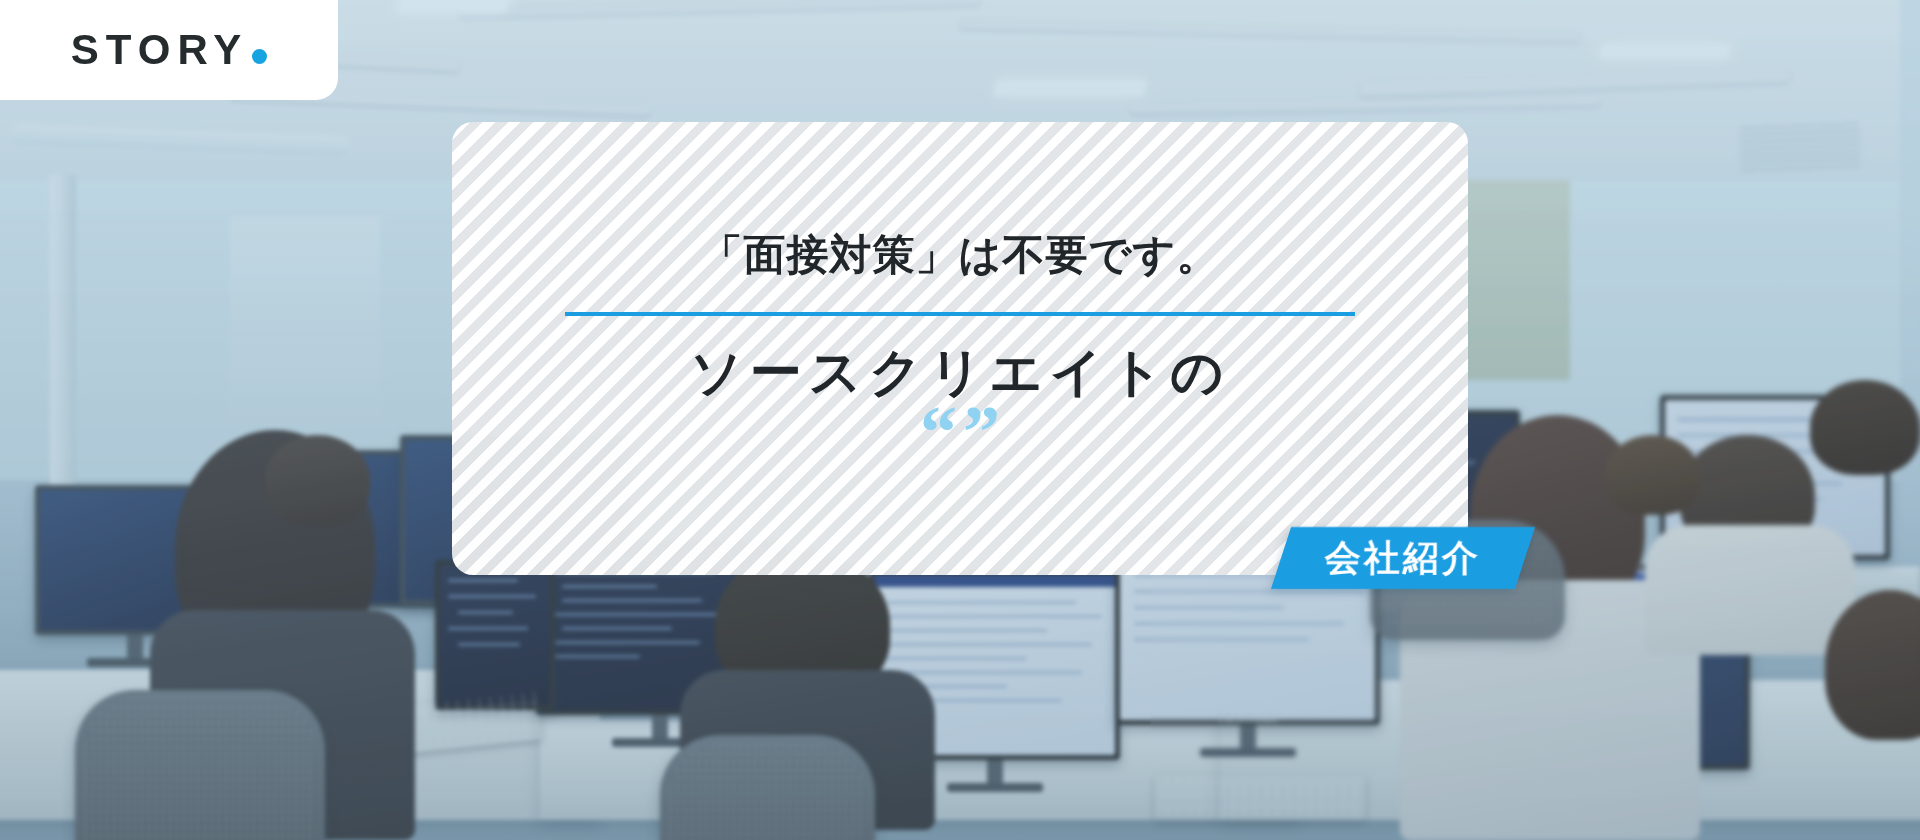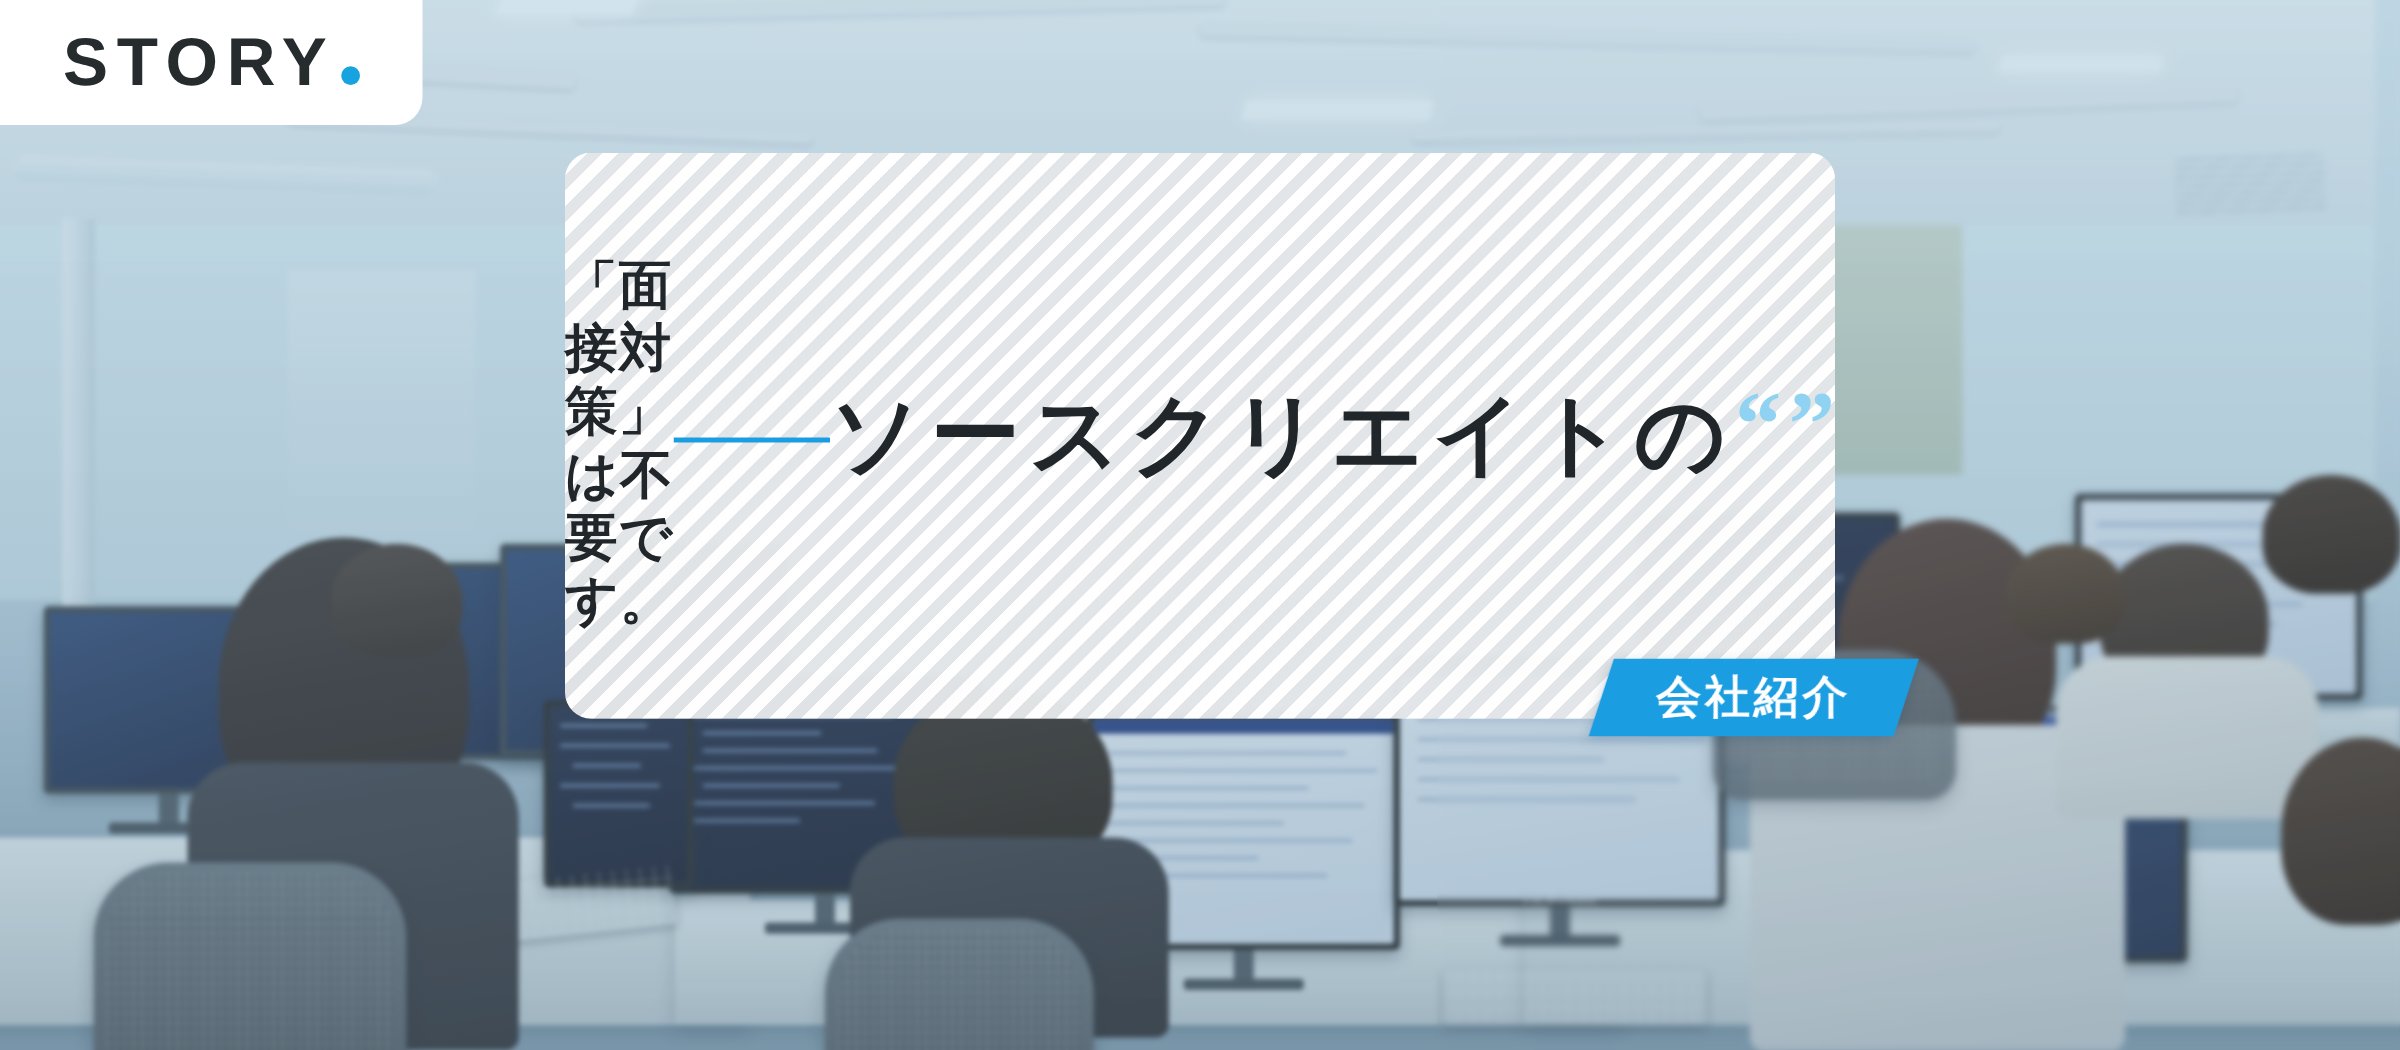--- a/index.html
+++ b/index.html
@@ -127,53 +127,53 @@
   
   .logo-box {
     position:absolute; left:0; top:0;
     width:338px; height:100px;
     background:#ffffff;
     border-bottom-right-radius:22px;
     display:flex; align-items:center; justify-content:center;
     z-index:30;
   }
   .logo-text {
-    font-size:54px; font-weight:bold; letter-spacing:7px;
+    font-size:42px; font-weight:bold; letter-spacing:7px;
     color:#262b2e; line-height:1;
     display:flex; align-items:baseline;
   }
   .logo-dot { width:15px; height:15px; border-radius:50%; background:#17a3e0;
               display:inline-block; margin-left:4px; }
 
   
   .card {
     position:absolute;
     left:452px; top:122px;
     width:1016px; height:453px;
     z-index:20;
     background-color:rgba(253,253,253,.88);
     background-image:repeating-linear-gradient(
         -45deg,
         rgba(255,255,255,.96) 0px, rgba(255,255,255,.96) 9px,
         rgba(223,226,228,.85) 9px, rgba(223,226,228,.85) 18px);
-    display:flex; flex-direction:row;
+    display:flex; flex-direction:column;
     align-items:center; justify-content:center;border-radius:21px;
   }
 
   .card-sub {
     font-size:42px; font-weight:bold; color:#20262a;
     letter-spacing:1px; line-height:1.2;
     margin-top:12px;
   }
   .divider {
     width:790px; height:4px; background:#1b9de2;
     margin:32px 0 26px 0;
   }
   .card-main {
-    font-size:72px; font-weight:bold; color:#20262a;
+    font-size:52px; font-weight:bold; color:#20262a;
     letter-spacing:7px; line-height:1.18; white-space:nowrap;
   }
   .card-quote {
     font-size:72px; font-weight:bold; color:#149ae3;
     letter-spacing:7px; line-height:1.18; white-space:nowrap;
     display:flex; align-items:center; margin-top:2px;
   }
   .qmark { color:#8fd2f2; font-size:74px; font-family:"Liberation Serif", serif;
            line-height:1; position:relative; top:-10px; letter-spacing:0; }
   .qmark.open  { margin-right:2px; }

